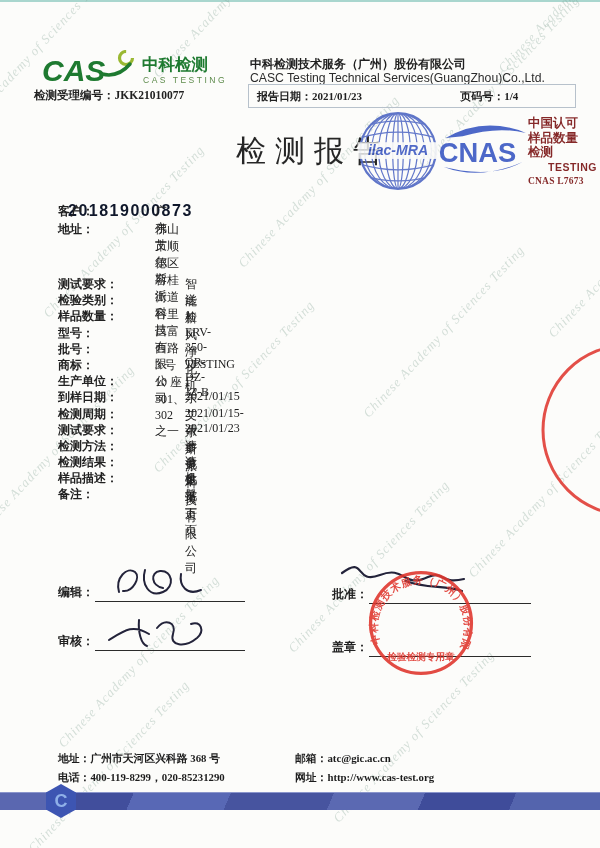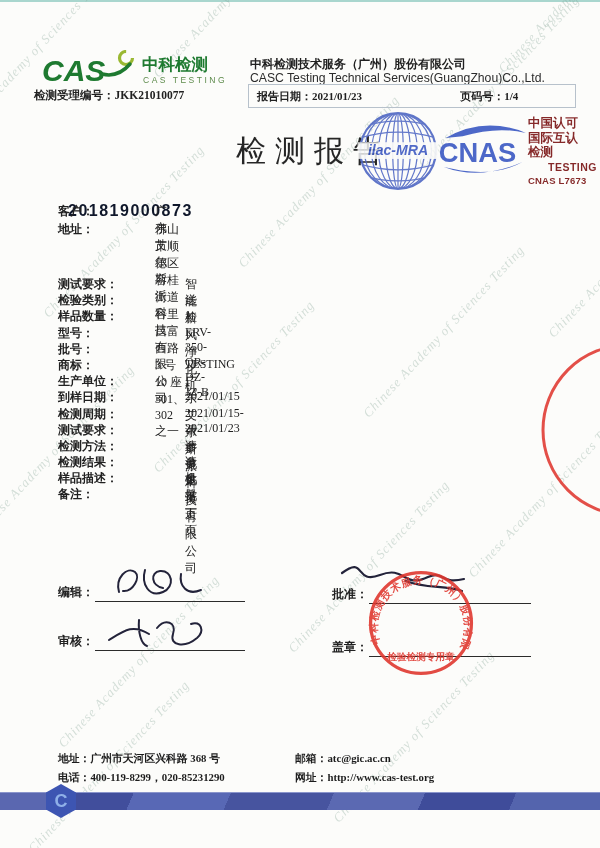--- a/index.html
+++ b/index.html
@@ -35,21 +35,21 @@
   
   .cma{left:60px;top:108px;}
   .cma-num{left:68px;top:178px;font-size:16px;font-weight:700;color:#0f172a;letter-spacing:1.5px;
            font-family:"Liberation Sans",sans-serif;margin-top:24px;}
   .report-title{left:236px;top:131px;font-size:30px;letter-spacing:9px;color:#262626;}
   .ilac{left:354px;top:107px;opacity:.88;}
   .cnas{left:437px;top:114px;opacity:.92;}
   .cnas-txt{left:528px;top:116px;color:#7f1d1d;line-height:14.5px;font-weight:700;font-size:12.5px;
             font-family:"Liberation Sans",sans-serif;opacity:.95;}
   .cnas-txt .sm{font-size:10.5px;letter-spacing:.5px;margin-left:20px;}
-  .cnas-txt .xs{font-size:9.5px;letter-spacing:.2px;}
+  .cnas-txt .xs{font-size:9.5px;letter-spacing:.2px;font-family:Liberation Serif, serif;}
 
   
   .cust{left:58px;top:203px;font-size:12px;}
   .cust .frow{height:18px;position:relative;}
   .cust .fvalue{position:absolute;left:97px;top:0;}
   .confirm{left:58px;top:251px;font-size:12px;font-weight:700;}
   .sample{left:58px;top:276px;font-size:12px;}
   .sample .frow{height:16.2px;position:relative;}
   .sample .fvalue{position:absolute;left:127px;top:0;}
   .flabel{font-weight:700;}
@@ -147,21 +147,21 @@
   <div class="abs cnas">
     <svg width="94" height="72" viewBox="0 0 110 80">
       <path d="M10,26 Q55,0 104,20 Q70,12 30,24 Z" fill="#3f5cc4"></path>
       <text x="2" y="54" font-family="Liberation Sans,sans-serif" font-size="32" font-weight="bold" fill="#3f5cc4" letter-spacing="0">CNAS</text>
       <path d="M8,60 Q50,76 100,54 Q72,70 28,64 Z" fill="#3f5cc4"></path>
     </svg>
   </div>
 
   <div class="abs cnas-txt">
     <div>中国认可</div>
-    <div>国际互认</div>
+    <div>样品数量</div>
     <div>检测</div>
     <div class="sm">TESTING</div>
     <div class="xs">CNAS L7673</div>
   </div>
 
   <div class="abs cust">
 
       <div class="frow">
         <span class="flabel">客户：</span>
         <span class="fvalue">广东艾尔斯派科技有限公司</span>

